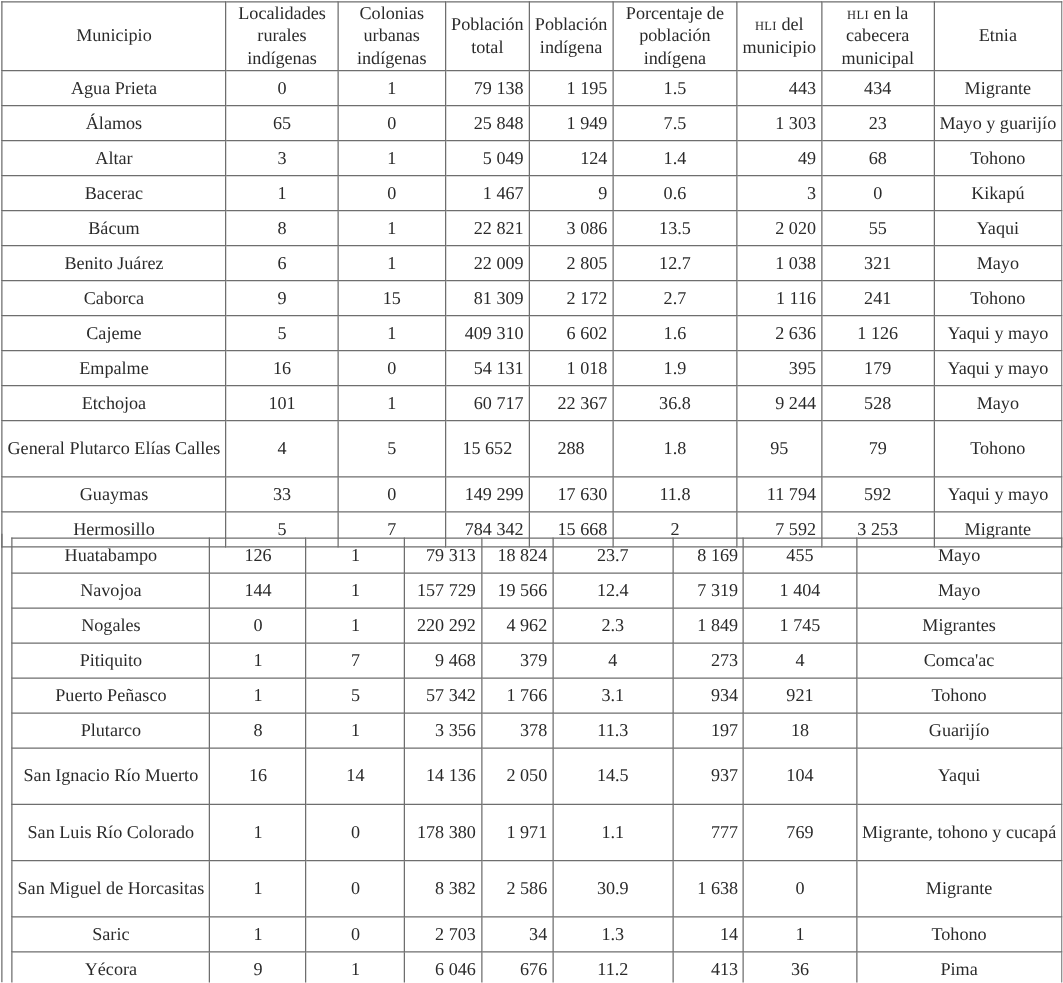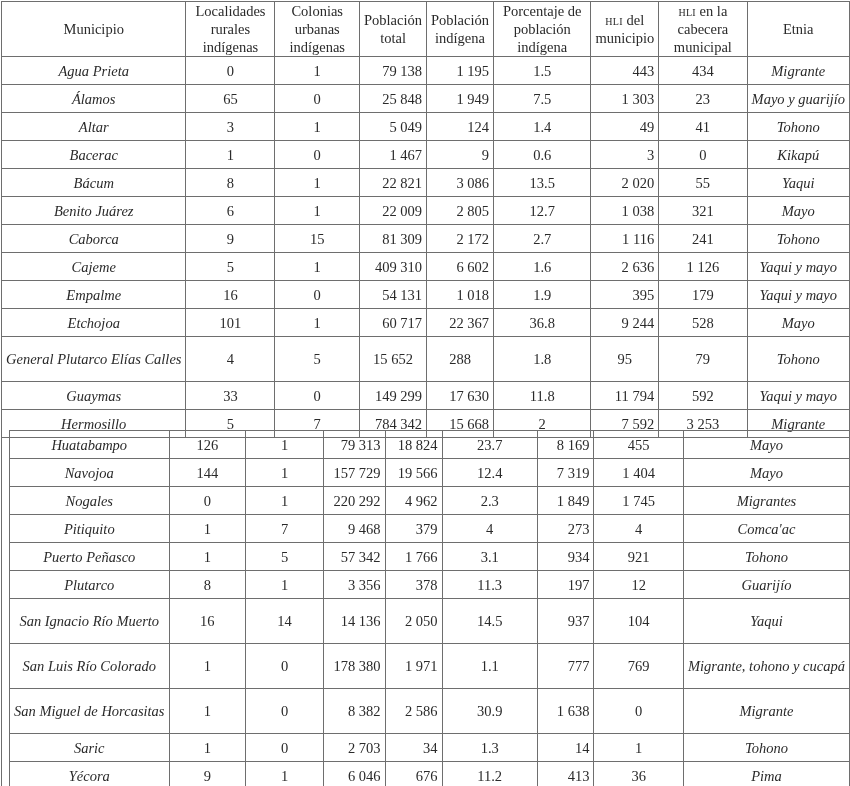--- a/index.html
+++ b/index.html
@@ -39,21 +39,21 @@
       font-weight: normal;
       text-align: center;
       vertical-align: middle;
       height: 42px;
       line-height: 18px;
       white-space: normal;
     }
     .sc { font-variant: small-caps; letter-spacing: 0.3px; }
     td.c { text-align: center; }
     td.r { text-align: right; padding-right: 6px; }
-    td.wrap { white-space: normal; line-height: 18px; font-style: italic; }
+    td.wrap { white-space: normal; line-height: 18px; }
 
     
     #seg1 { left: 1px; top: 1px; }
     #seg1 tr.row td { height: 27px; }
     #seg1 tr.row.tall td { height: 44px; text-align: center; }
 
     
     #seg2 { left: 9px; top: 430px; }
     #seg2 tr.row td { height: 27px; }
     #seg2 tr.row.tall td { height: 44px; }
@@ -121,21 +121,21 @@
           <td class="c wrap">Mayo y guarijío</td>
         </tr>
         <tr class="row">
           <td class="c wrap">Altar</td>
           <td class="c">3</td>
           <td class="c">1</td>
           <td class="r">5 049</td>
           <td class="r">124</td>
           <td class="c">1.4</td>
           <td class="r">49</td>
-          <td class="c">41</td>
+          <td class="c">68</td>
           <td class="c wrap">Tohono</td>
         </tr>
         <tr class="row">
           <td class="c wrap">Bacerac</td>
           <td class="c">1</td>
           <td class="c">0</td>
           <td class="r">1 467</td>
           <td class="r">9</td>
           <td class="c">0.6</td>
           <td class="r">3</td>
@@ -315,21 +315,21 @@
           <td class="c wrap">Tohono</td>
         </tr>
         <tr class="row">
           <td class="c wrap">Plutarco</td>
           <td class="c">8</td>
           <td class="c">1</td>
           <td class="r">3 356</td>
           <td class="r">378</td>
           <td class="c">11.3</td>
           <td class="r">197</td>
-          <td class="c">12</td>
+          <td class="c">18</td>
           <td class="c wrap">Guarijío</td>
         </tr>
         <tr class="row tall">
           <td class="c wrap">San Ignacio Río Muerto</td>
           <td class="c">16</td>
           <td class="c">14</td>
           <td class="r">14 136</td>
           <td class="r">2 050</td>
           <td class="c">14.5</td>
           <td class="r">937</td>

